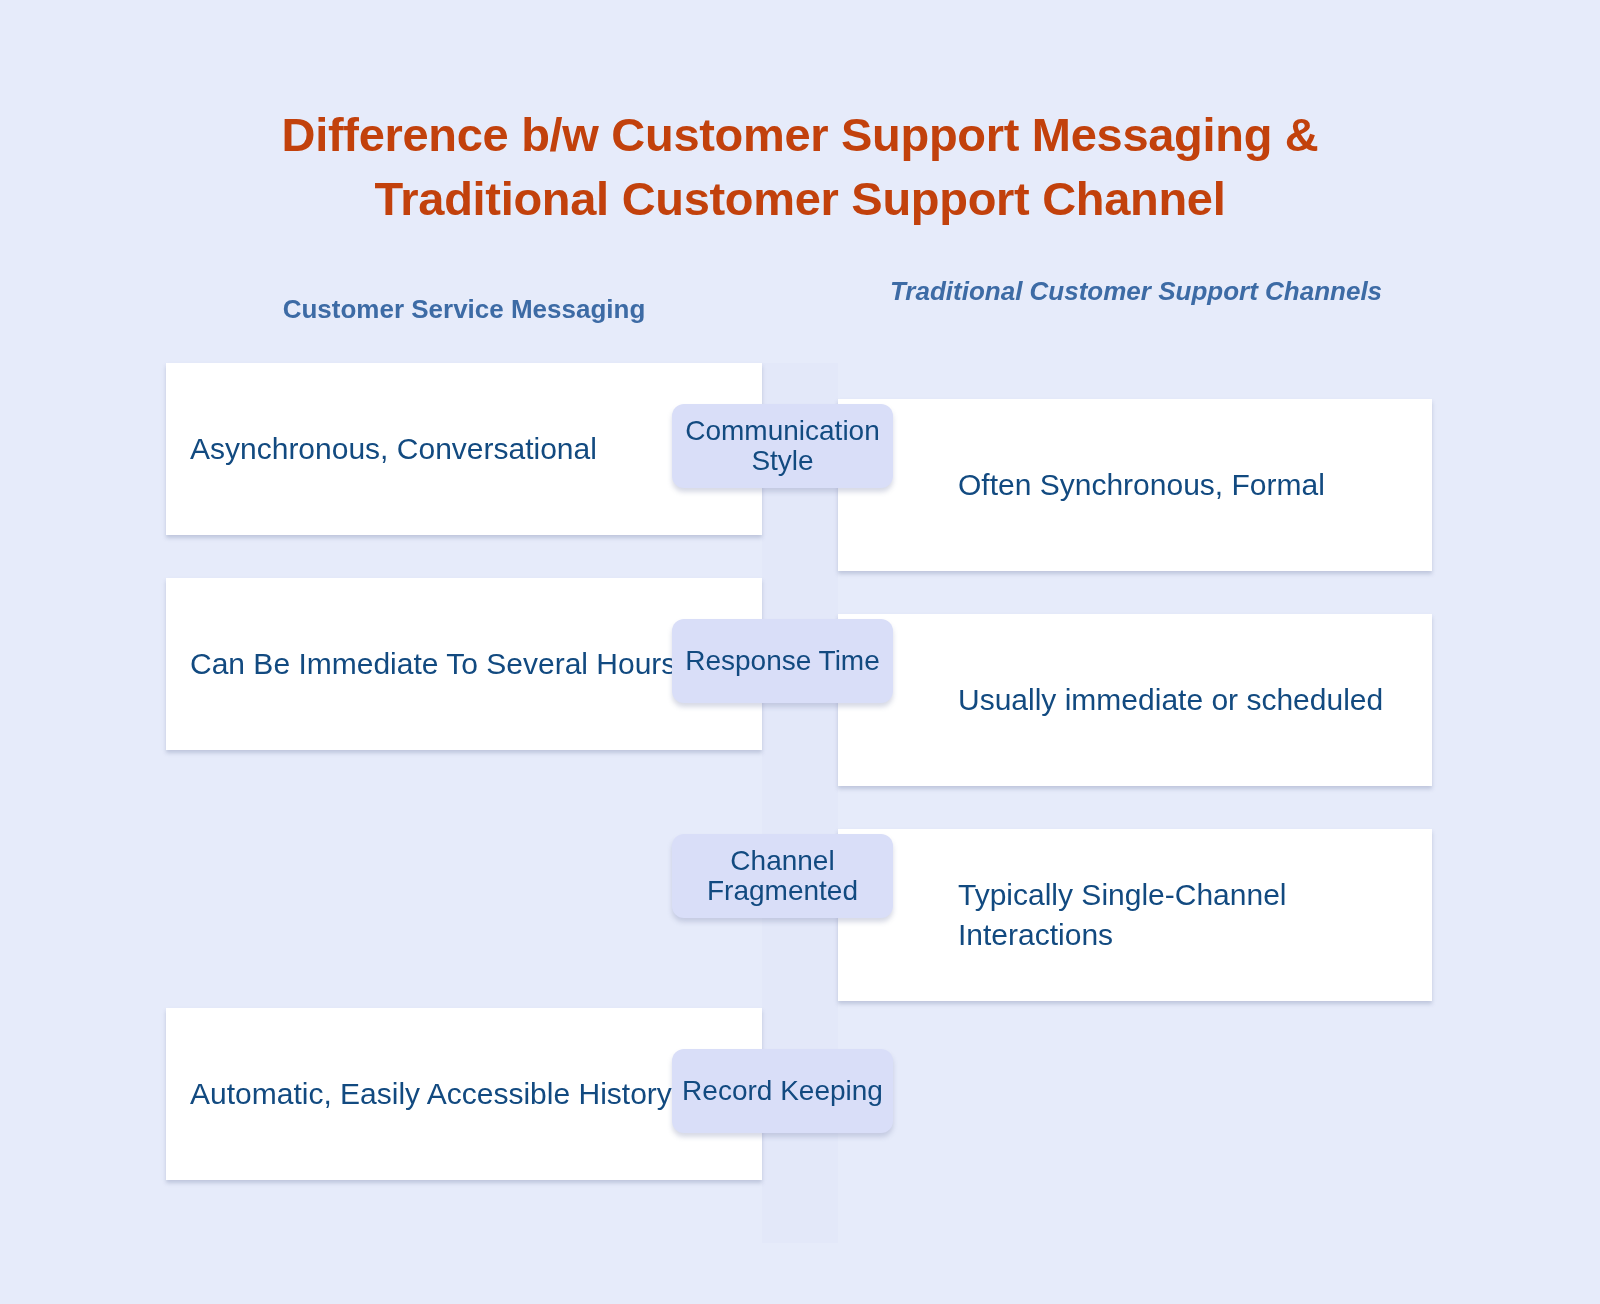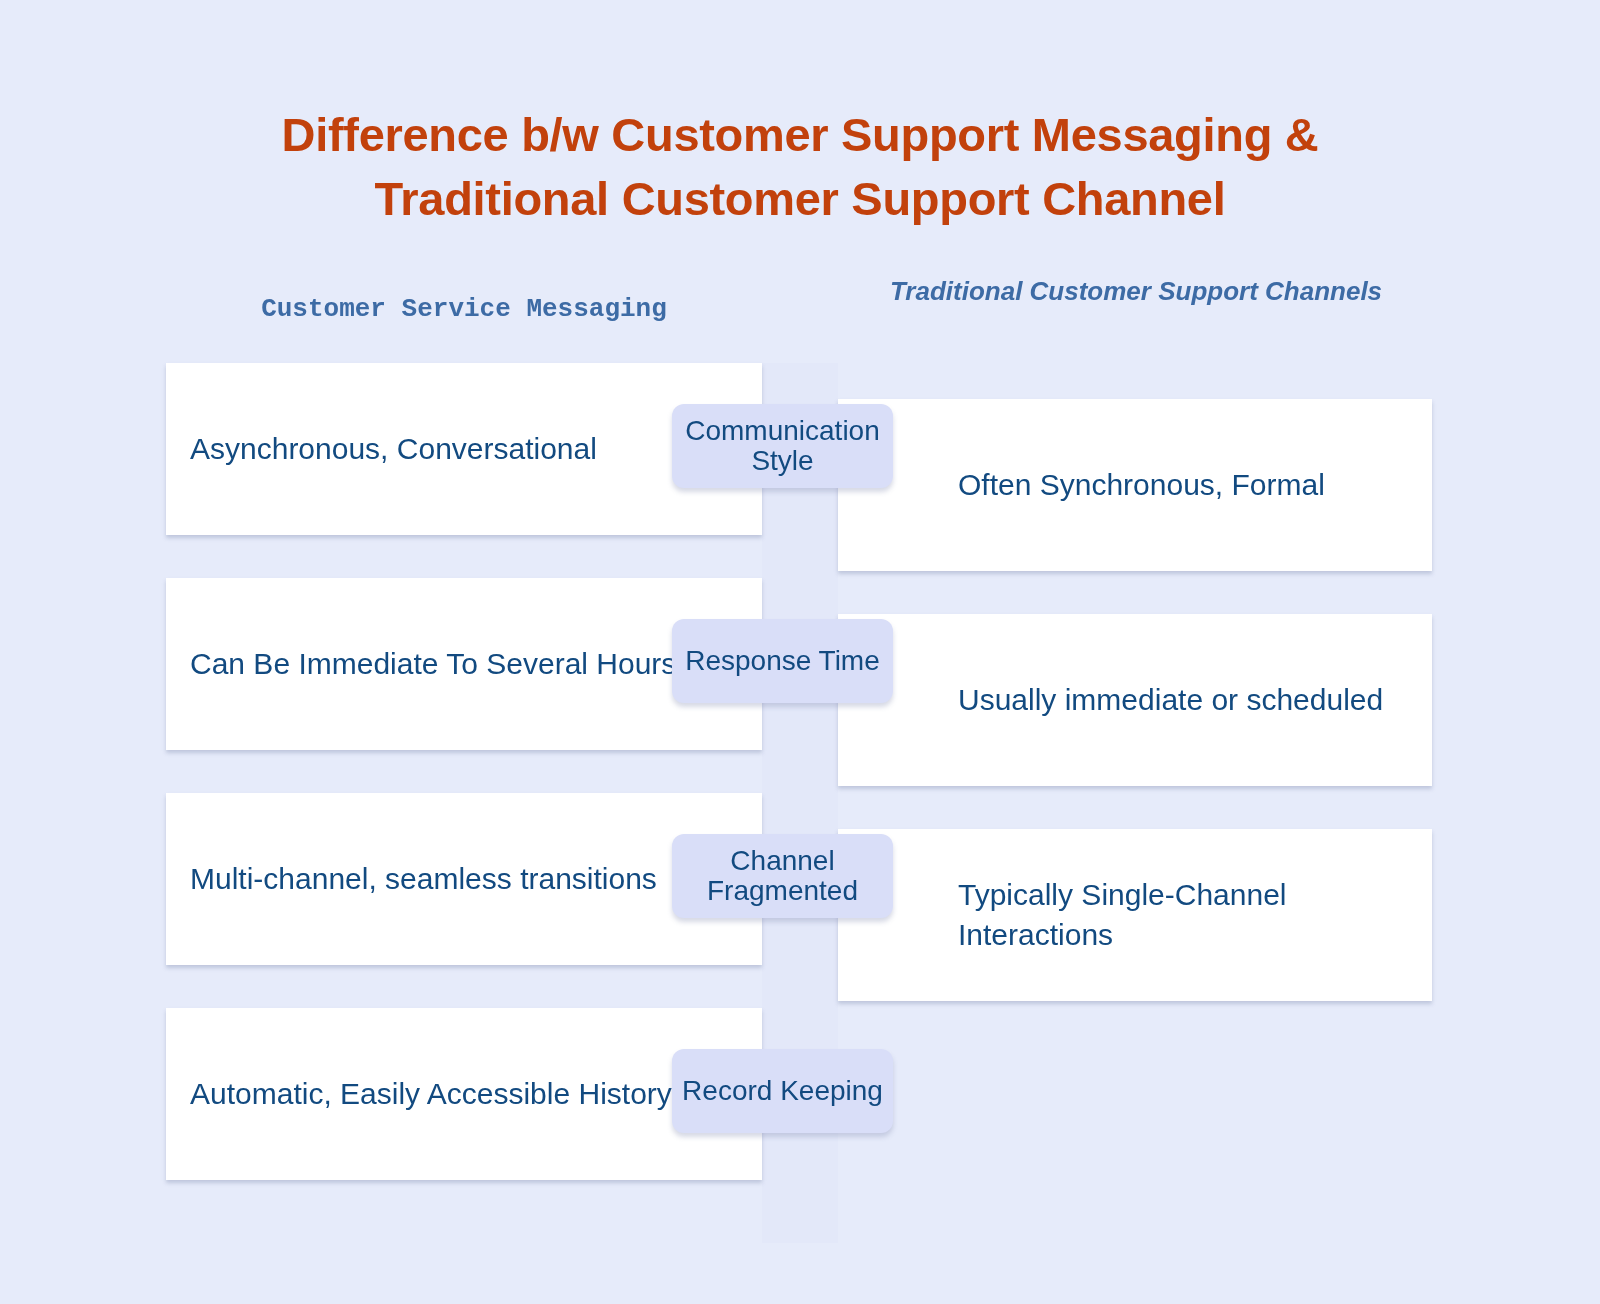--- a/index.html
+++ b/index.html
@@ -44,21 +44,21 @@
   }
   .col-header {
     position: absolute;
     top: 0;
     font-size: 26px;
     line-height: 39px;
     font-weight: bold;
     color: #3d6ba5;
     text-align: center;
   }
-  .col-header.left  { left: 0px;   width: 596px; top: 18px; font-family: Liberation Mono, monospace; }
+  .col-header.left  { left: 0px;   width: 596px; top: 18px; }
   .col-header.right { left: 672px; width: 596px; top: 0px; font-style: italic;  }
 
   
   .connector-strip {
     position: absolute;
     left: 762px;
     top: 363px;
     width: 76px;
     height: 880px;
     background: #e3e8f9;
@@ -155,23 +155,20 @@
       <div class="badge">
         <span class="badge-label">Response Time</span>
       </div>
       <div class="card right">
         <div class="cell-text">Usually immediate or scheduled</div>
       </div>
     </div>
 
 
     <div class="row">
-      <div class="card left">
-        <div class="cell-text">Multi-channel, seamless transitions</div>
-      </div>
       <div class="badge">
         <span class="badge-label">Channel Fragmented</span>
       </div>
       <div class="card right">
         <div class="cell-text">Typically Single-Channel Interactions</div>
       </div>
     </div>
 
     <div class="row">
       <div class="card left">

